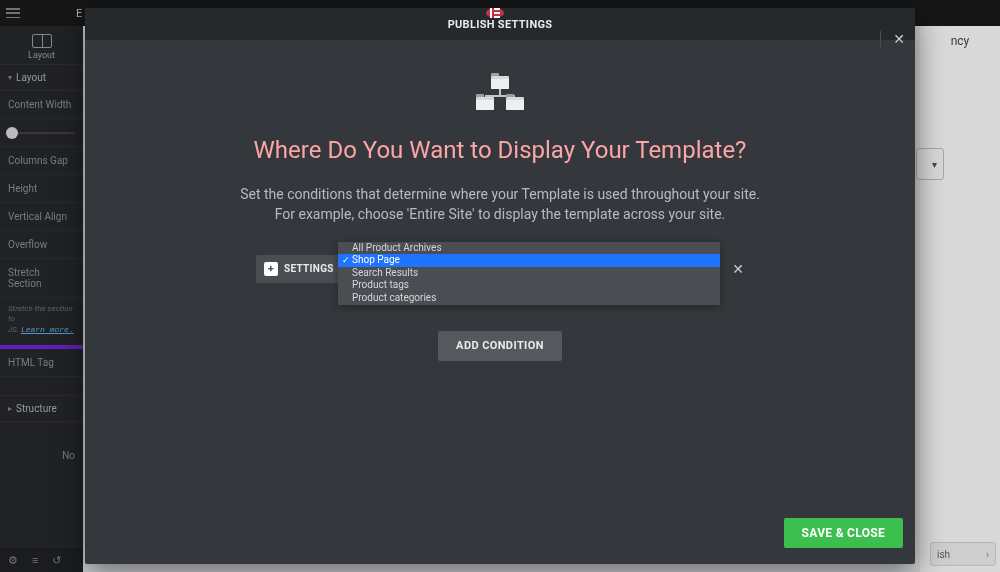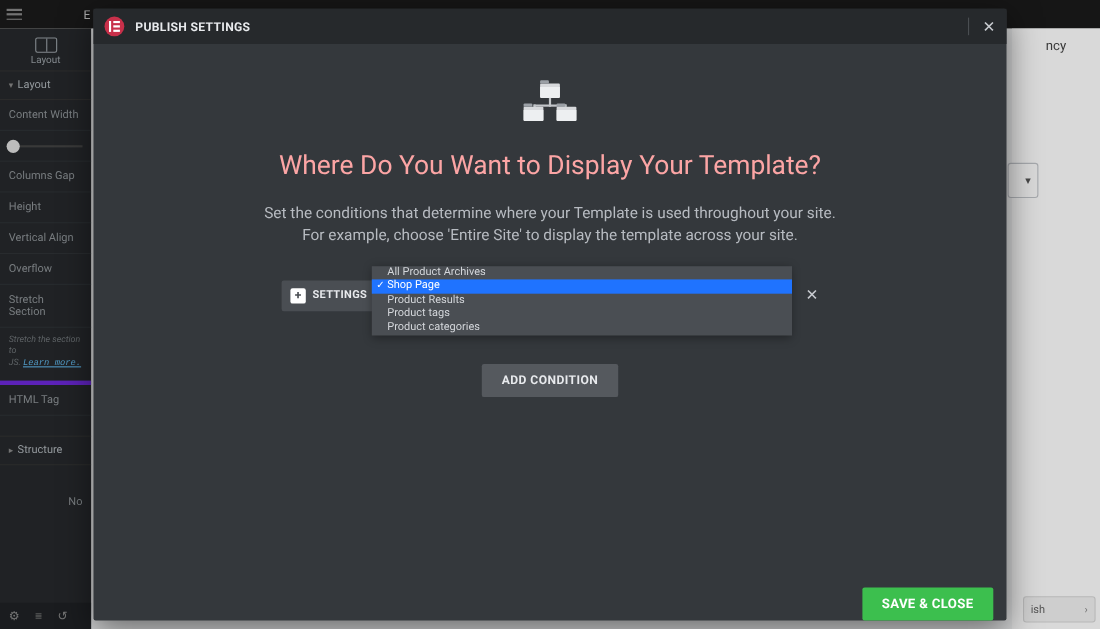--- a/index.html
+++ b/index.html
@@ -31,21 +31,21 @@
     .bg-right { position: absolute; top: 26px; left: 83px; right: 0; bottom: 0; background: #f6f7f8; }
     .bg-sliver { position: absolute; top: 26px; right: 0; width: 80px; bottom: 0; background: #fff; color: #444; font-size: 12px; text-align: center; }
     .bg-sliver-top { padding: 8px 6px; }
     .bg-sliver-field { position: absolute; top: 122px; right: 56px; width: 28px; height: 32px; border: 1px solid #c4c7cc; border-radius: 3px; display: flex; align-items: center; justify-content: flex-end; background: #fff; }
     .bg-sliver-field .chev { margin-right: 6px; color: #555; font-size: 10px; }
     .bg-sliver-publish { position: absolute; bottom: 6px; right: 4px; width: 66px; height: 24px; background: #f2f2f2; border: 1px solid #d8d8d8; border-radius: 3px; display: flex; align-items: center; font-size: 10px; color: #666; padding: 0 6px; }
     .bg-sliver-publish .chev { position: absolute; right: 6px; color: #888; }
 
     .modal-overlay { position: absolute; inset: 0; background: rgba(0,0,0,0.15); }
     .modal { position: absolute; top: 8px; left: 85px; right: 85px; bottom: 8px; background: #34383c; color: #e8eaed; border-radius: 2px; box-shadow: 0 8px 30px rgba(0,0,0,0.5); display: flex; flex-direction: column; }
-    .modal-header { height: 32px; background: #26292c; display: flex; align-items: center; padding: 0 10px; }
+    .modal-header { height: 32px; background: #26292c; display: flex; align-items: center; padding: 0 10px; flex-direction: column; }
     .brand-badge { width: 18px; height: 18px; border-radius: 50%; background: #c8304a; display: inline-flex; align-items: center; justify-content: center; margin-right: 10px; }
     .brand-badge svg { width: 10px; height: 10px; }
     .modal-title { font-size: 11px; font-weight: 700; letter-spacing: 0.3px; color: #e8eaed; }
     .modal-header-right { margin-left: auto; display: flex; align-items: center; gap: 12px; color: #c8cbd0; }
     .modal-header-right .divider { width: 1px; height: 16px; background: #4a4e52; }
     .modal-close { cursor: pointer; font-size: 14px; }
 
     .modal-body { flex: 1; padding: 36px 24px 0; text-align: center; position: relative; }
     .icon-stack { display: inline-block; position: relative; width: 48px; height: 34px; margin-bottom: 22px; }
     .folder { position: absolute; width: 18px; height: 13px; background: #d7d9dc; border-radius: 1px; }
@@ -70,21 +70,21 @@
     .middle-field { flex: 1; height: 28px; background: #4a4e53; }
     .cond-x { margin-left: 12px; color: #c8cbd0; font-size: 14px; cursor: pointer; }
 
     .dropdown-list { position: absolute; top: -13px; left: 82px; width: 382px; background: #4a4e53; border-radius: 0; box-shadow: 0 2px 8px rgba(0,0,0,0.35); text-align: left; z-index: 5; font-size: 10px; }
     .dropdown-item { height: 12.6px; line-height: 12.6px; padding: 0 14px; color: #d3d6da; cursor: pointer; white-space: nowrap; }
     .dropdown-item.selected { background: #1f73ff; color: #fff; position: relative; }
     .dropdown-item.selected::before { content: "✓"; position: absolute; left: 4px; font-size: 9px; }
 
     .add-cond-btn { display: inline-block; margin: 48px auto 0; height: 30px; line-height: 30px; padding: 0 18px; background: #55595e; color: #e8eaed; font-size: 11px; font-weight: 700; letter-spacing: 0.4px; border-radius: 2px; cursor: pointer; }
 
-    .modal-footer { height: 46px; display: flex; align-items: flex-end; justify-content: flex-end; padding: 0 12px; }
+    .modal-footer { height: 46px; display: flex; align-items: flex-start; justify-content: flex-end; padding: 0 12px; }
     .save-btn { height: 30px; padding: 0 18px; background: #3cbf4e; color: #fff; font-size: 12px; font-weight: 700; letter-spacing: 0.3px; border-radius: 2px; cursor: pointer; display: inline-flex; align-items: center; }
   </style>
 </head>
 <body>
 
 <div class="topbar">
   <div class="hamburger">
     <div class="hamburger-lines">
         <span></span>
         <span></span>
@@ -184,21 +184,21 @@
         <span class="plus-box">+</span>
         <span>SETTINGS</span>
         <span class="include-caret">▾</span>
       </div>
       <div class="middle-field"></div>
       <div class="cond-x">✕</div>
 
       <div class="dropdown-list">
         <div class="dropdown-item">All Product Archives</div>
         <div class="dropdown-item selected">Shop Page</div>
-        <div class="dropdown-item">Product Results</div>
+        <div class="dropdown-item">Search Results</div>
         <div class="dropdown-item">Product tags</div>
         <div class="dropdown-item">Product categories</div>
       </div>
     </div>
 
     <div class="add-cond-btn">ADD CONDITION</div>
   </div>
 
   <div class="modal-footer">
     <div class="save-btn">SAVE &amp; CLOSE</div>

